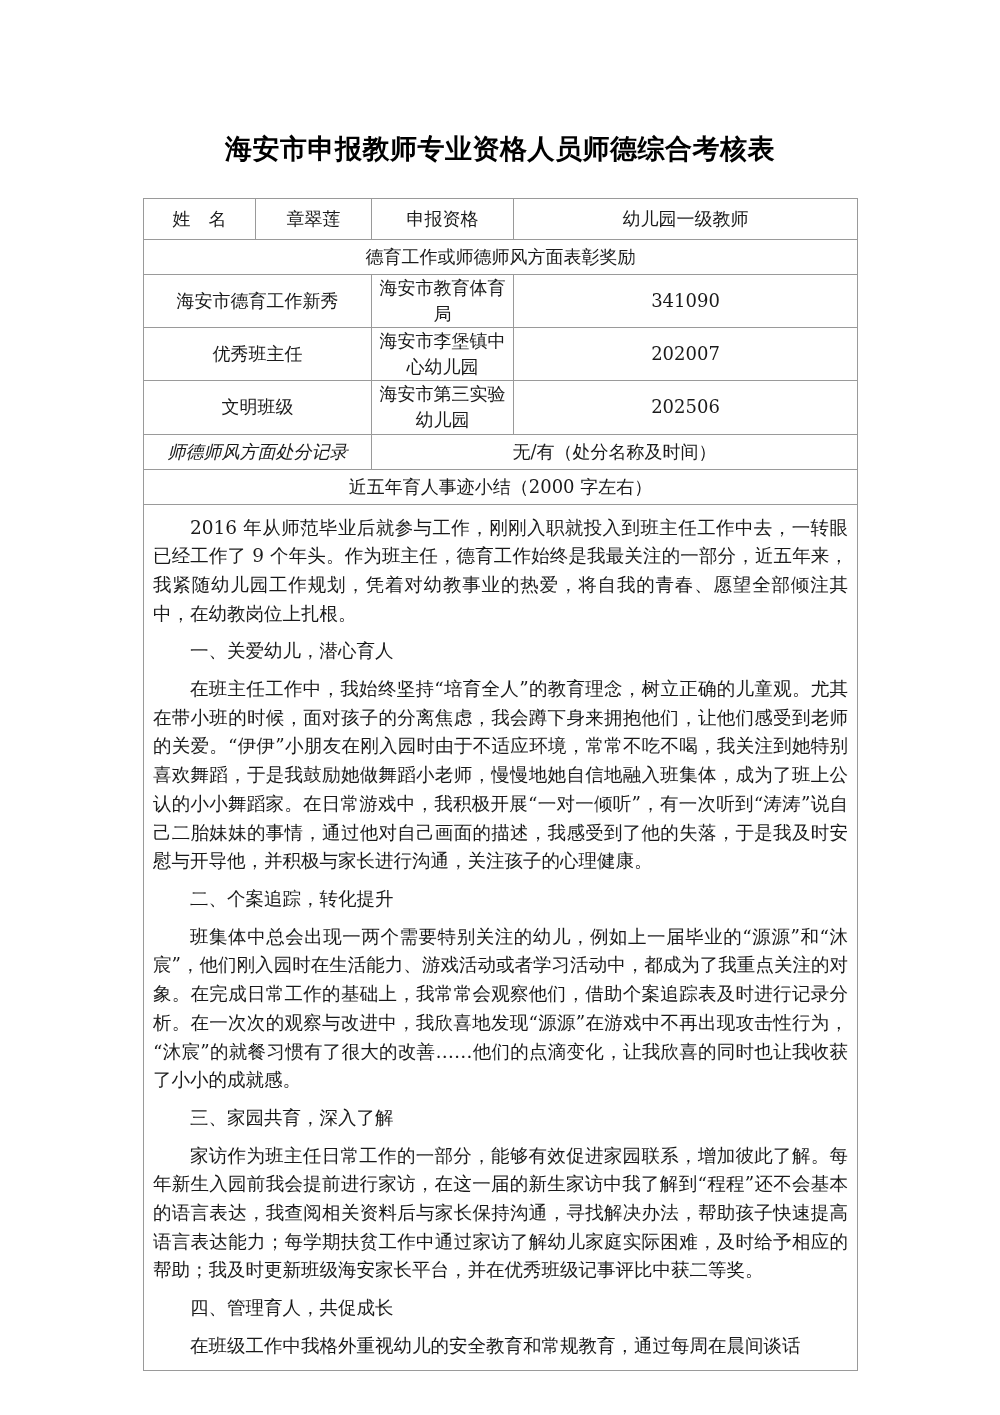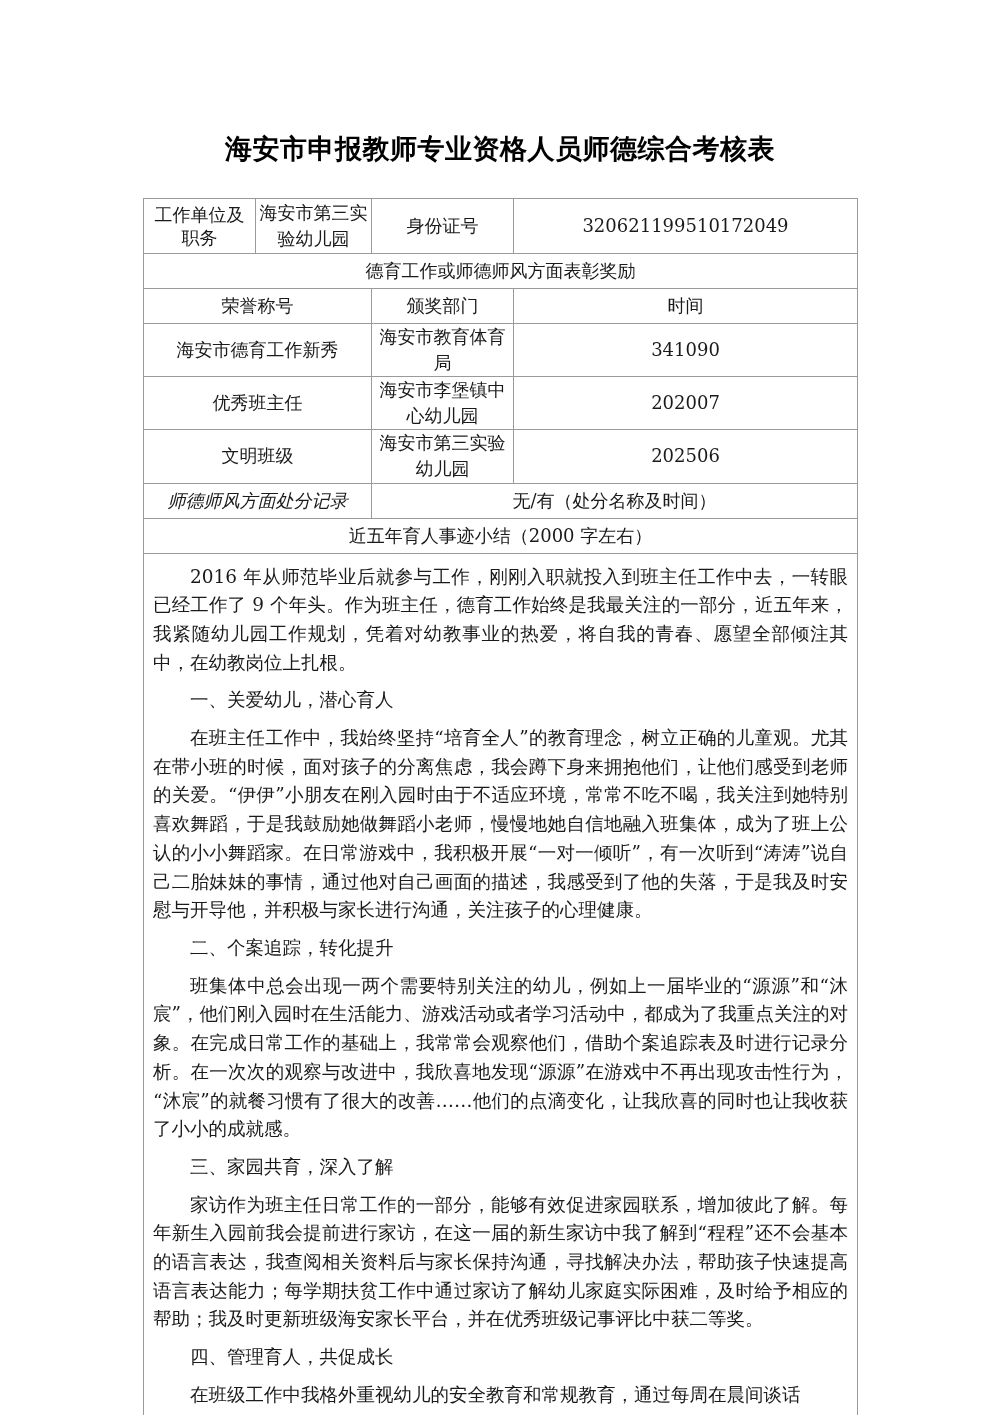--- a/index.html
+++ b/index.html
@@ -96,40 +96,32 @@
 
   <table class="form">
     <colgroup>
       <col style="width:112px">
       <col style="width:116px">
       <col style="width:142px">
       <col style="width:344px">
     </colgroup>
     <tbody>
 
+      <tr>
+        <td class="h-name">姓　名</td>
+        <td class="v-name">章翠莲</td>
+        <td class="h-qual">申报资格</td>
+        <td class="v-qual">幼儿园一级教师</td>
+      </tr>
 
-      <tr>
-        <td class="label2">
-          <span class="two-line">工作单位及</span>
-          <span class="two-line">职务</span>
-        </td>
-        <td class="label2">海安市第三实验幼儿园</td>
-        <td class="label2">身份证号</td>
-        <td class="label2">320621199510172049</td>
-      </tr>
 
       <tr>
         <td class="section-title" colspan="4">德育工作或师德师风方面表彰奖励</td>
       </tr>
 
-      <tr>
-        <td class="col-head" colspan="2">荣誉称号</td>
-        <td class="col-head">颁奖部门</td>
-        <td class="col-head">时间</td>
-      </tr>
 
       <tr>
         <td class="award-row" colspan="2">海安市德育工作新秀</td>
         <td class="award-row">海安市教育体育局</td>
         <td class="award-row">341090</td>
       </tr>
 
 
       <tr>
         <td class="award-row" colspan="2">优秀班主任</td>

